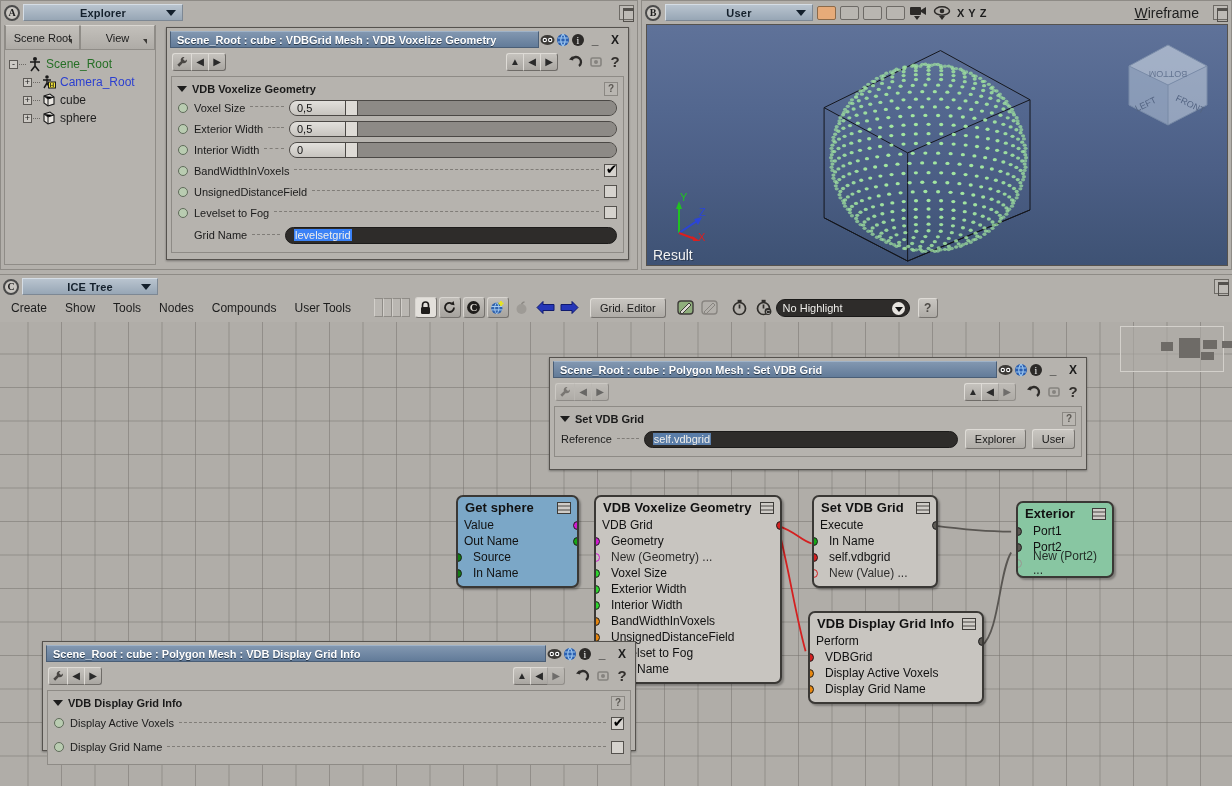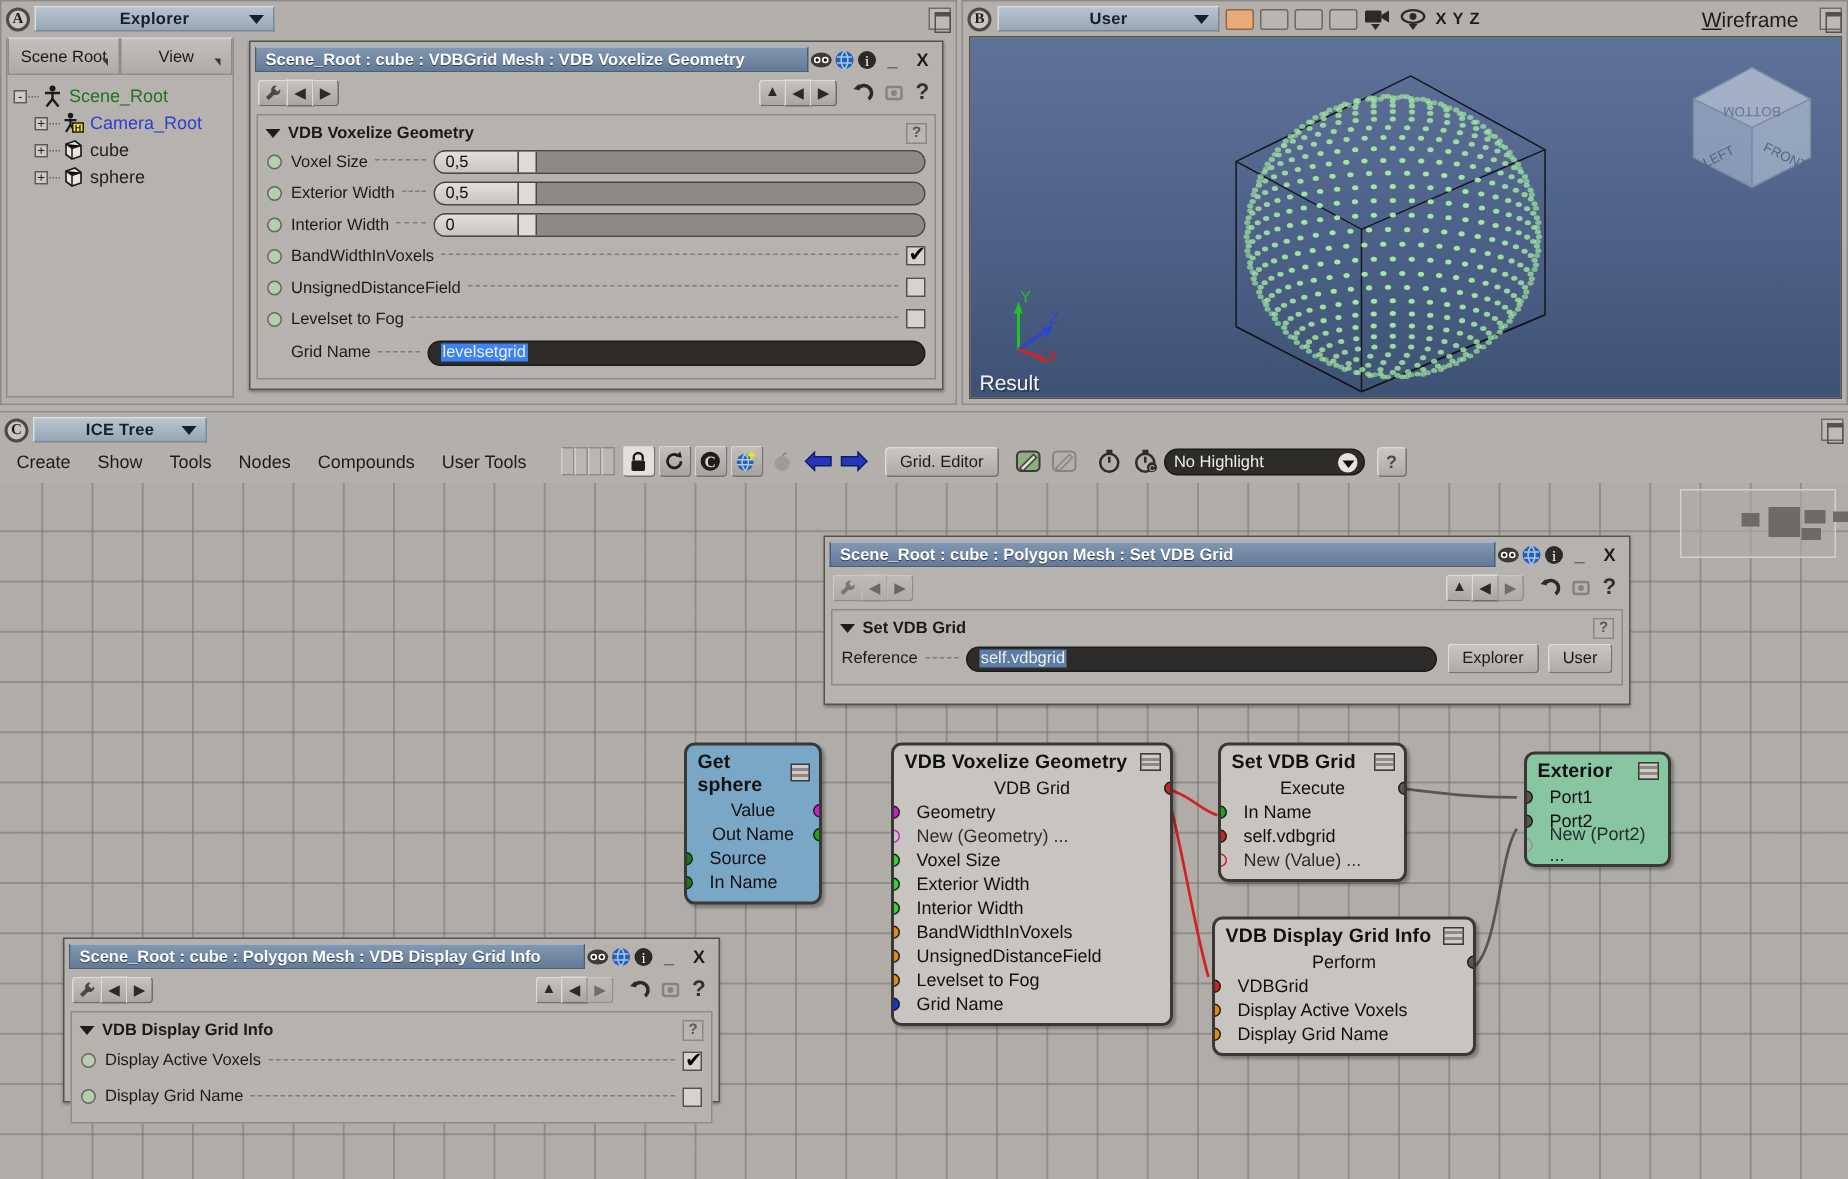--- a/index.html
+++ b/index.html
@@ -165,21 +165,21 @@
     background:linear-gradient(#5f7299 0%, #53678f 35%, #4c5f86 60%, #3e5274 100%);
     overflow:hidden;
   }
   .result-lbl{ position:absolute; left:6px; bottom:2px; color:#f2f2f2;
     font:14px "Liberation Sans",sans-serif; text-shadow:1px 1px 0 #2b3a52;}
 
   
   #icetree { position:absolute; left:0; top:274px; width:1232px; height:512px;
     background:#b3b0ab; border-top:1px solid #8e8b86; }
   .ice-head{ height:21px; display:flex; align-items:center; gap:3px; padding:2px 3px 0 3px;}
-  .ice-head .title-combo{ width:116px; flex:none;}
+  .ice-head .title-combo{ width:136px; flex:none;}
   .ice-menubar{ height:23px; display:flex; align-items:center; padding:0 2px; gap:0;}
   .menu-item{ padding:2px 9px; font-size:12px; color:#1c1c1c; }
   .ice-sep{ width:10px; }
   .slotgrp{ display:flex; margin:0 4px;}
   .slot{ width:9px;height:19px;background:#bab7b2;border:1px solid #8f8c87; border-left-color:#d2cfca;}
   .ibtn{
     width:22px;height:21px;margin:0 1px; border-radius:3px;
     background:linear-gradient(#c2bfba,#a6a39e); border:1px solid #76736f;
     border-top-color:#d8d5d0;border-left-color:#d8d5d0;
     display:flex;align-items:center;justify-content:center; position:relative;
@@ -226,21 +226,21 @@
   }
   .node .ntitle{
     display:flex; align-items:center; font-weight:bold; font-size:13px;
     padding:3px 6px 2px 7px; letter-spacing:.1px;
   }
   .node .ngrip{
     margin-left:auto; width:14px;height:12px; border:1px solid #3d3b38;
     background:repeating-linear-gradient(#cfccc7 0 2px,#8d8a86 2px 4px);
   }
   .port-row{ display:flex; align-items:center; height:16px; padding:0 6px; position:relative;}
-  .port-row.out{ justify-content:center; padding-right:6px;}
+  .port-row.out{ justify-content:flex-start; padding-right:6px;}
   .pdot{ width:9px;height:9px;border-radius:50%; border:1px solid #1e1e1e; flex:none;}
   .pdot.hollow{ background:transparent !important; }
   .pname{ font-size:12px; }
   .in .pdot{ position:absolute; left:-5px; }
   .in .pname{ margin-left:9px; }
   .out .pdot{ position:absolute; right:-5px; }
   .node-blue{ background:#7ba7c7; }
   .node-grey{ background:#c8c5c0; }
   .node-green{ background:#88c6a2; }
 
@@ -1191,21 +1191,21 @@
 
       <svg class="wires" viewBox="0 0 1232 465">
         <path d="M566 526 C578 528, 580 540, 592 546" stroke="#cf2ccf" stroke-width="1.8" fill="none"></path>
         <path d="M778 204 C796 210, 800 218, 812 222" stroke="#d42020" stroke-width="1.8" fill="none"></path>
         <path d="M778 204 C790 250, 795 290, 806 330" stroke="#d42020" stroke-width="1.8" fill="none"></path>
         <path d="M935 204 C965 208, 985 210, 1012 210" stroke="#595652" stroke-width="1.8" fill="none"></path>
         <path d="M983 324 C1000 310, 1000 250, 1012 231" stroke="#595652" stroke-width="1.8" fill="none"></path>
       </svg>
 
       <div id="node-layer">
-          <div class="node node-blue" style="left: 456px; top: 173px; width: 92px;">
+          <div class="node node-blue" style="left: 456px; top: 173px; width: 123px;">
             <div class="ntitle">
               <span>Get sphere</span>
               <span class="ngrip"></span>
             </div>
             <div class="port-row out">
               <span class="pname">Value</span>
               <span class="pdot" style="background:#d11ad1"></span>
             </div>
             <div class="port-row out">
               <span class="pname">Out Name</span>
@@ -1409,21 +1409,21 @@
           <span class="pdots" style="max-width:42px"></span>
           <div class="textfield" style="width:314px">
             <span style="background:#5a7da8;padding:0 1px">self.vdbgrid</span>
           </div>
           <div class="attr-btn" style="margin-left:7px">Explorer</div>
           <div class="attr-btn" style="margin-left:6px">User</div>
         </div>
       </div>
     </div>
 
-    <div class="ppg" id="displayinfo-ppg" style="position:absolute;left:42px;top:350px;width:438px;height:110px;">
+    <div class="ppg" id="displayinfo-ppg" style="position:absolute;left:42px;top:366px;width:594px;height:110px;">
       <div class="ppg-title">
         <div class="tbar">Scene_Root : cube : Polygon Mesh : VDB Display Grid Info</div>
         <div class="ppg-icons">
           <div class="mini">
             <svg width="15" height="12" viewBox="0 0 15 12">
                 <ellipse cx="7.5" cy="6" rx="7" ry="5" fill="#3d3b38"></ellipse>
                 <circle cx="4.8" cy="6" r="2.2" fill="#fff"></circle>
                 <circle cx="10.2" cy="6" r="2.2" fill="#fff"></circle>
                 <circle cx="4.8" cy="6" r="1.1" fill="#111"></circle>
                 <circle cx="10.2" cy="6" r="1.1" fill="#111"></circle>

